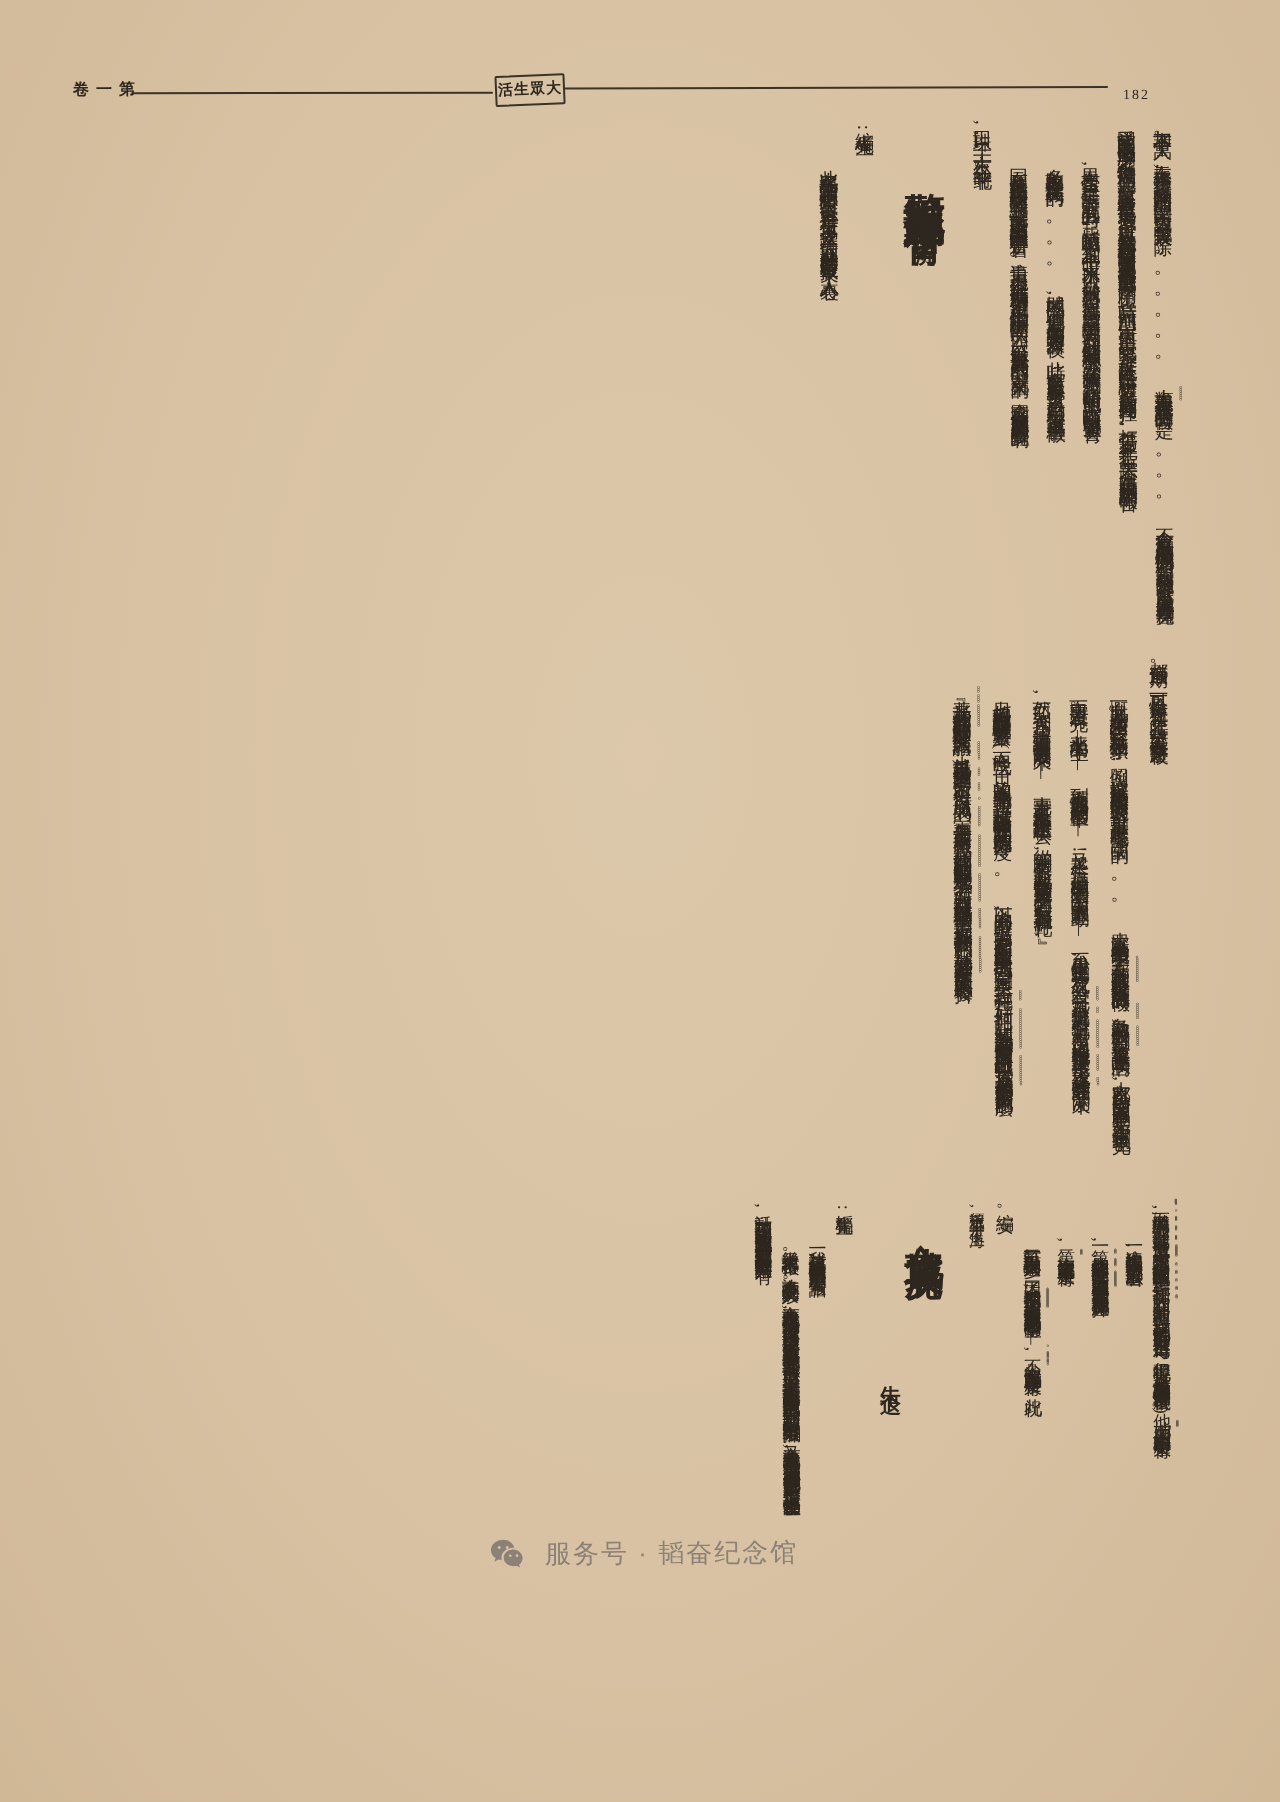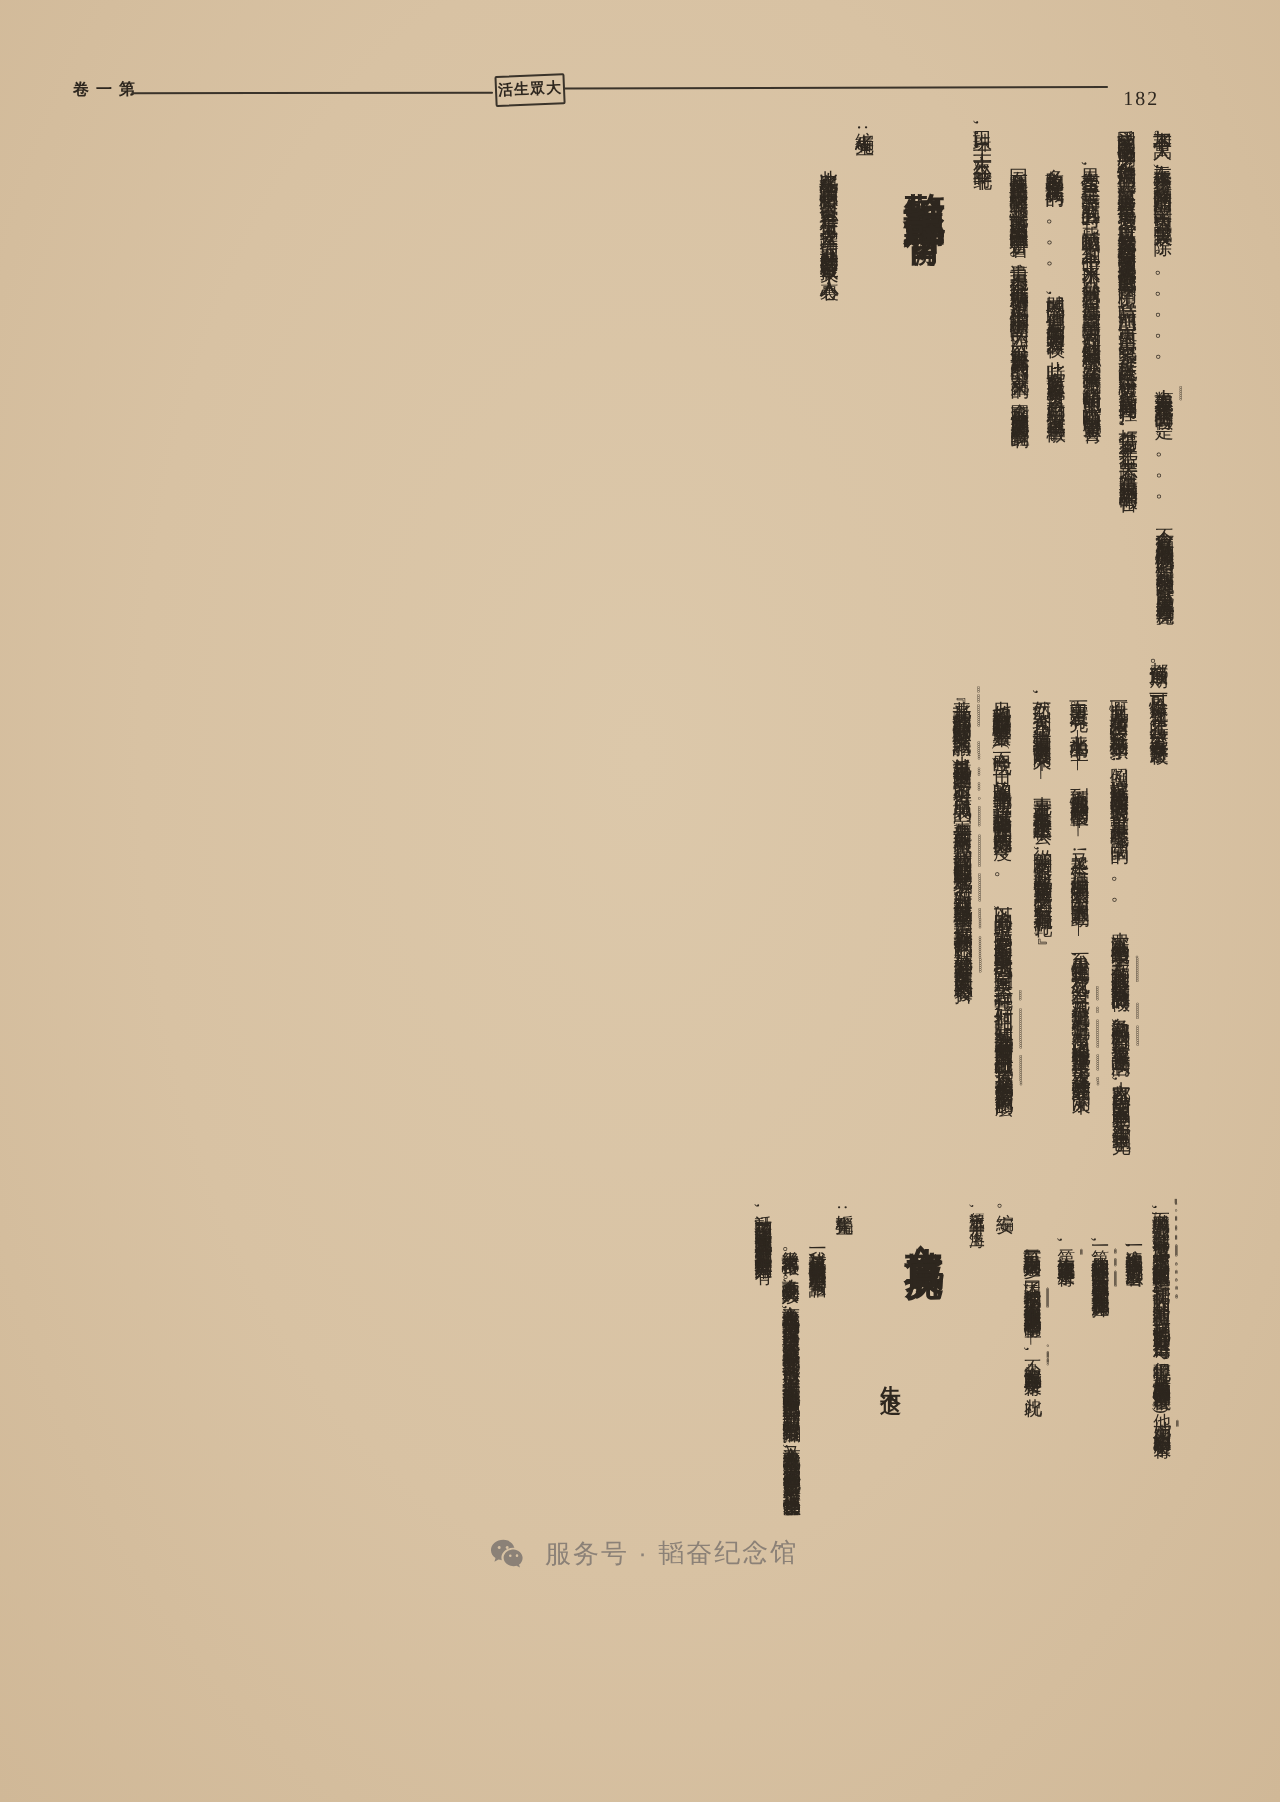--- a/index.html
+++ b/index.html
@@ -14,21 +14,21 @@
   
   .vol{position:absolute;left:78px;top:76px;font-size:16px;letter-spacing:7px;font-weight:bold;}
   .rule{position:absolute;height:2px;background:#3a332a;border-radius:2px;}
   .rule-l{left:136px;top:90px;width:362px;transform:rotate(0.3deg);}
   .rule-r{left:568px;top:88px;width:545px;transform:rotate(0.2deg);}
   .masthead{
     position:absolute;left:500px;top:74px;width:66px;height:27px;
     border:2px solid #3a332a;border-radius:2px;transform:rotate(-2deg);
     font-size:15px;line-height:25px;text-align:center;letter-spacing:1px;font-weight:bold;
   }
-  .pagenum{position:absolute;left:1128px;top:90px;font-size:20px;letter-spacing:2px;}
+  .pagenum{position:absolute;left:1128px;top:90px;font-size:14px;letter-spacing:2px;}
 
   
   .strip{position:absolute;writing-mode:vertical-rl;overflow:hidden;}
   .strip p{margin:0;padding:0;}
   .blk{margin:0 5px;}
   #strip0{left:66px;top:118px;width:1128px;height:510px;font-size:19px;line-height:36px;letter-spacing:2px;}
   #strip1{left:66px;top:650px;width:1118px;height:514px;font-size:19px;line-height:37px;letter-spacing:2px;}
   #strip2{left:58px;top:1202px;width:1126px;height:314px;font-size:18px;line-height:27px;letter-spacing:1px;}
   .ind{text-indent:2em;}
   .sig{padding-top:206px;}

